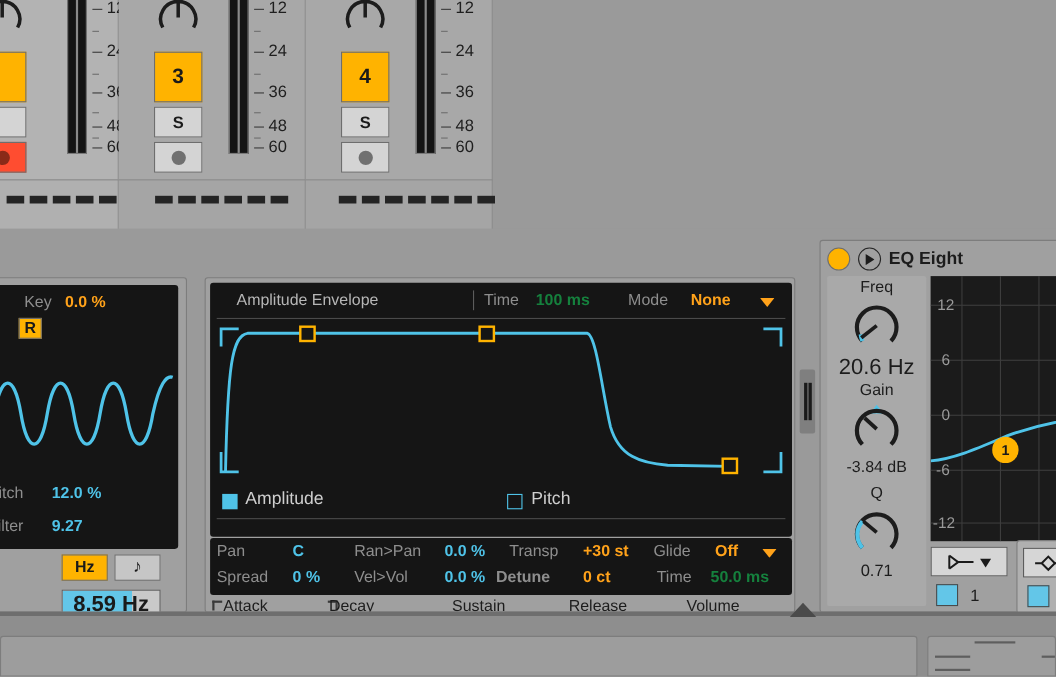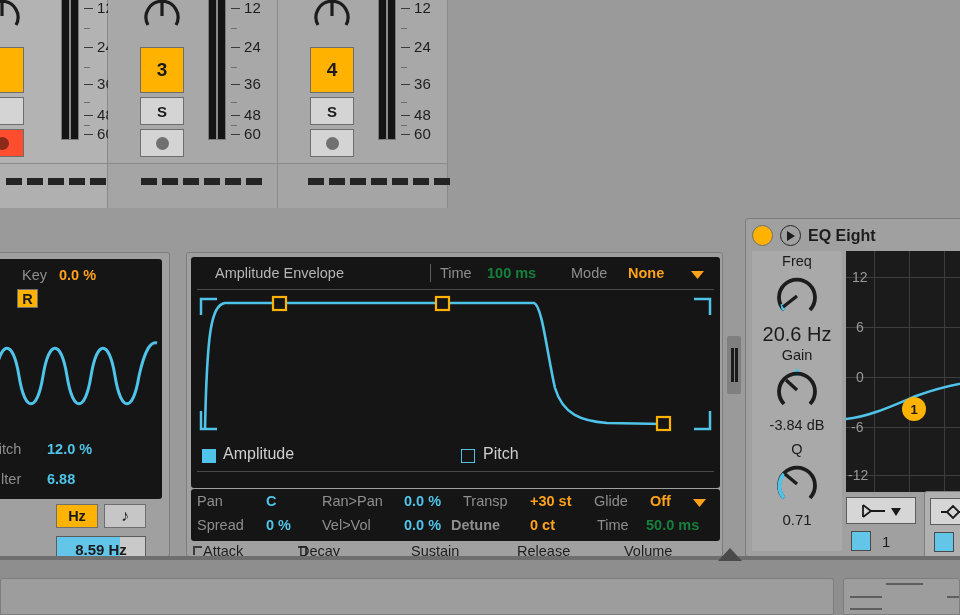--- a/index.html
+++ b/index.html
@@ -92,21 +92,21 @@
   
   .ylbtn { position: absolute; background: #ffb300; border: 1px solid #6e6e6e;
            display: flex; align-items: center; justify-content: center;
            font-size: 14.5px; font-weight: bold; color: #1a1a1a; }
   .gybtn { position: absolute; background: #c6c6c6; border: 1px solid #6e6e6e;
            display: flex; align-items: center; justify-content: center;
            font-size: 14.5px; color: #1a1a1a; }
   .slider { position: absolute; background: #c9c9c9; border: 1px solid #5c5c5c;
             display: flex; align-items: center; justify-content: center; overflow: hidden; }
   .slider .fill { position: absolute; left: 0; top: 0; bottom: 0; background: #63c6e8; }
-  .slider span { position: relative; font-size: 15px; color: #1a1a1a; font-weight: bold; }
+  .slider span { position: relative; font-size: 20px; color: #1a1a1a; font-weight: bold; }
 
   .grip { position: absolute; background: #7f7f7f; border-radius: 2px; }
   .grip i { position: absolute; top: 12px; bottom: 12px; width: 3px; background: #1a1a1a; }
 
   
   .botbar { position: absolute; left: 0; top: 556px; width: 960px; height: 59px; background: #8e8e8e; }
   .botpanel { position: absolute; background: #9d9d9d; border: 1px solid #7d7d7d; border-radius: 3px 3px 0 0; }
   .botline { position: absolute; height: 2px; background: #5e5e5e; }
 </style>
 </head>
@@ -257,21 +257,21 @@
                    C102 18, 114 18, 120 55 C126 92, 138 92, 144 55
                    C150 18, 162 18, 168 55 C174 92, 186 92, 192 55
                    C198 18, 210 18, 216 55 C222 92, 234 92, 240 55
                    C246 28, 252 20, 258 22" fill="none" stroke="#4fc3e8" stroke-width="3"></path>
         </svg>
 
         <div class="dk-lab" style="position:absolute; left:40px; top:182px;">Pitch</div>
         <div class="dk-cy" style="position:absolute; left:98px; top:182px;">12.0 %</div>
 
         <div class="dk-lab" style="position:absolute; left:40px; top:212px;">Filter</div>
-        <div class="dk-cy" style="position:absolute; left:98px; top:212px;">6.88</div>
+        <div class="dk-cy" style="position:absolute; left:98px; top:212px;">9.27</div>
       </div>
 
       <div class="ylbtn" style="left:115px; top:251px; width:42px; height:24px;">Hz</div>
       <div class="gybtn" style="left:163px; top:251px; width:42px; height:24px; font-size:16px;">♪</div>
 
       <div class="slider" style="left:115px; top:283px; width:90px; height:27px;">
         <div class="fill" style="width:72%;"></div>
         <span>8.59 Hz</span>
       </div>
     </div>

